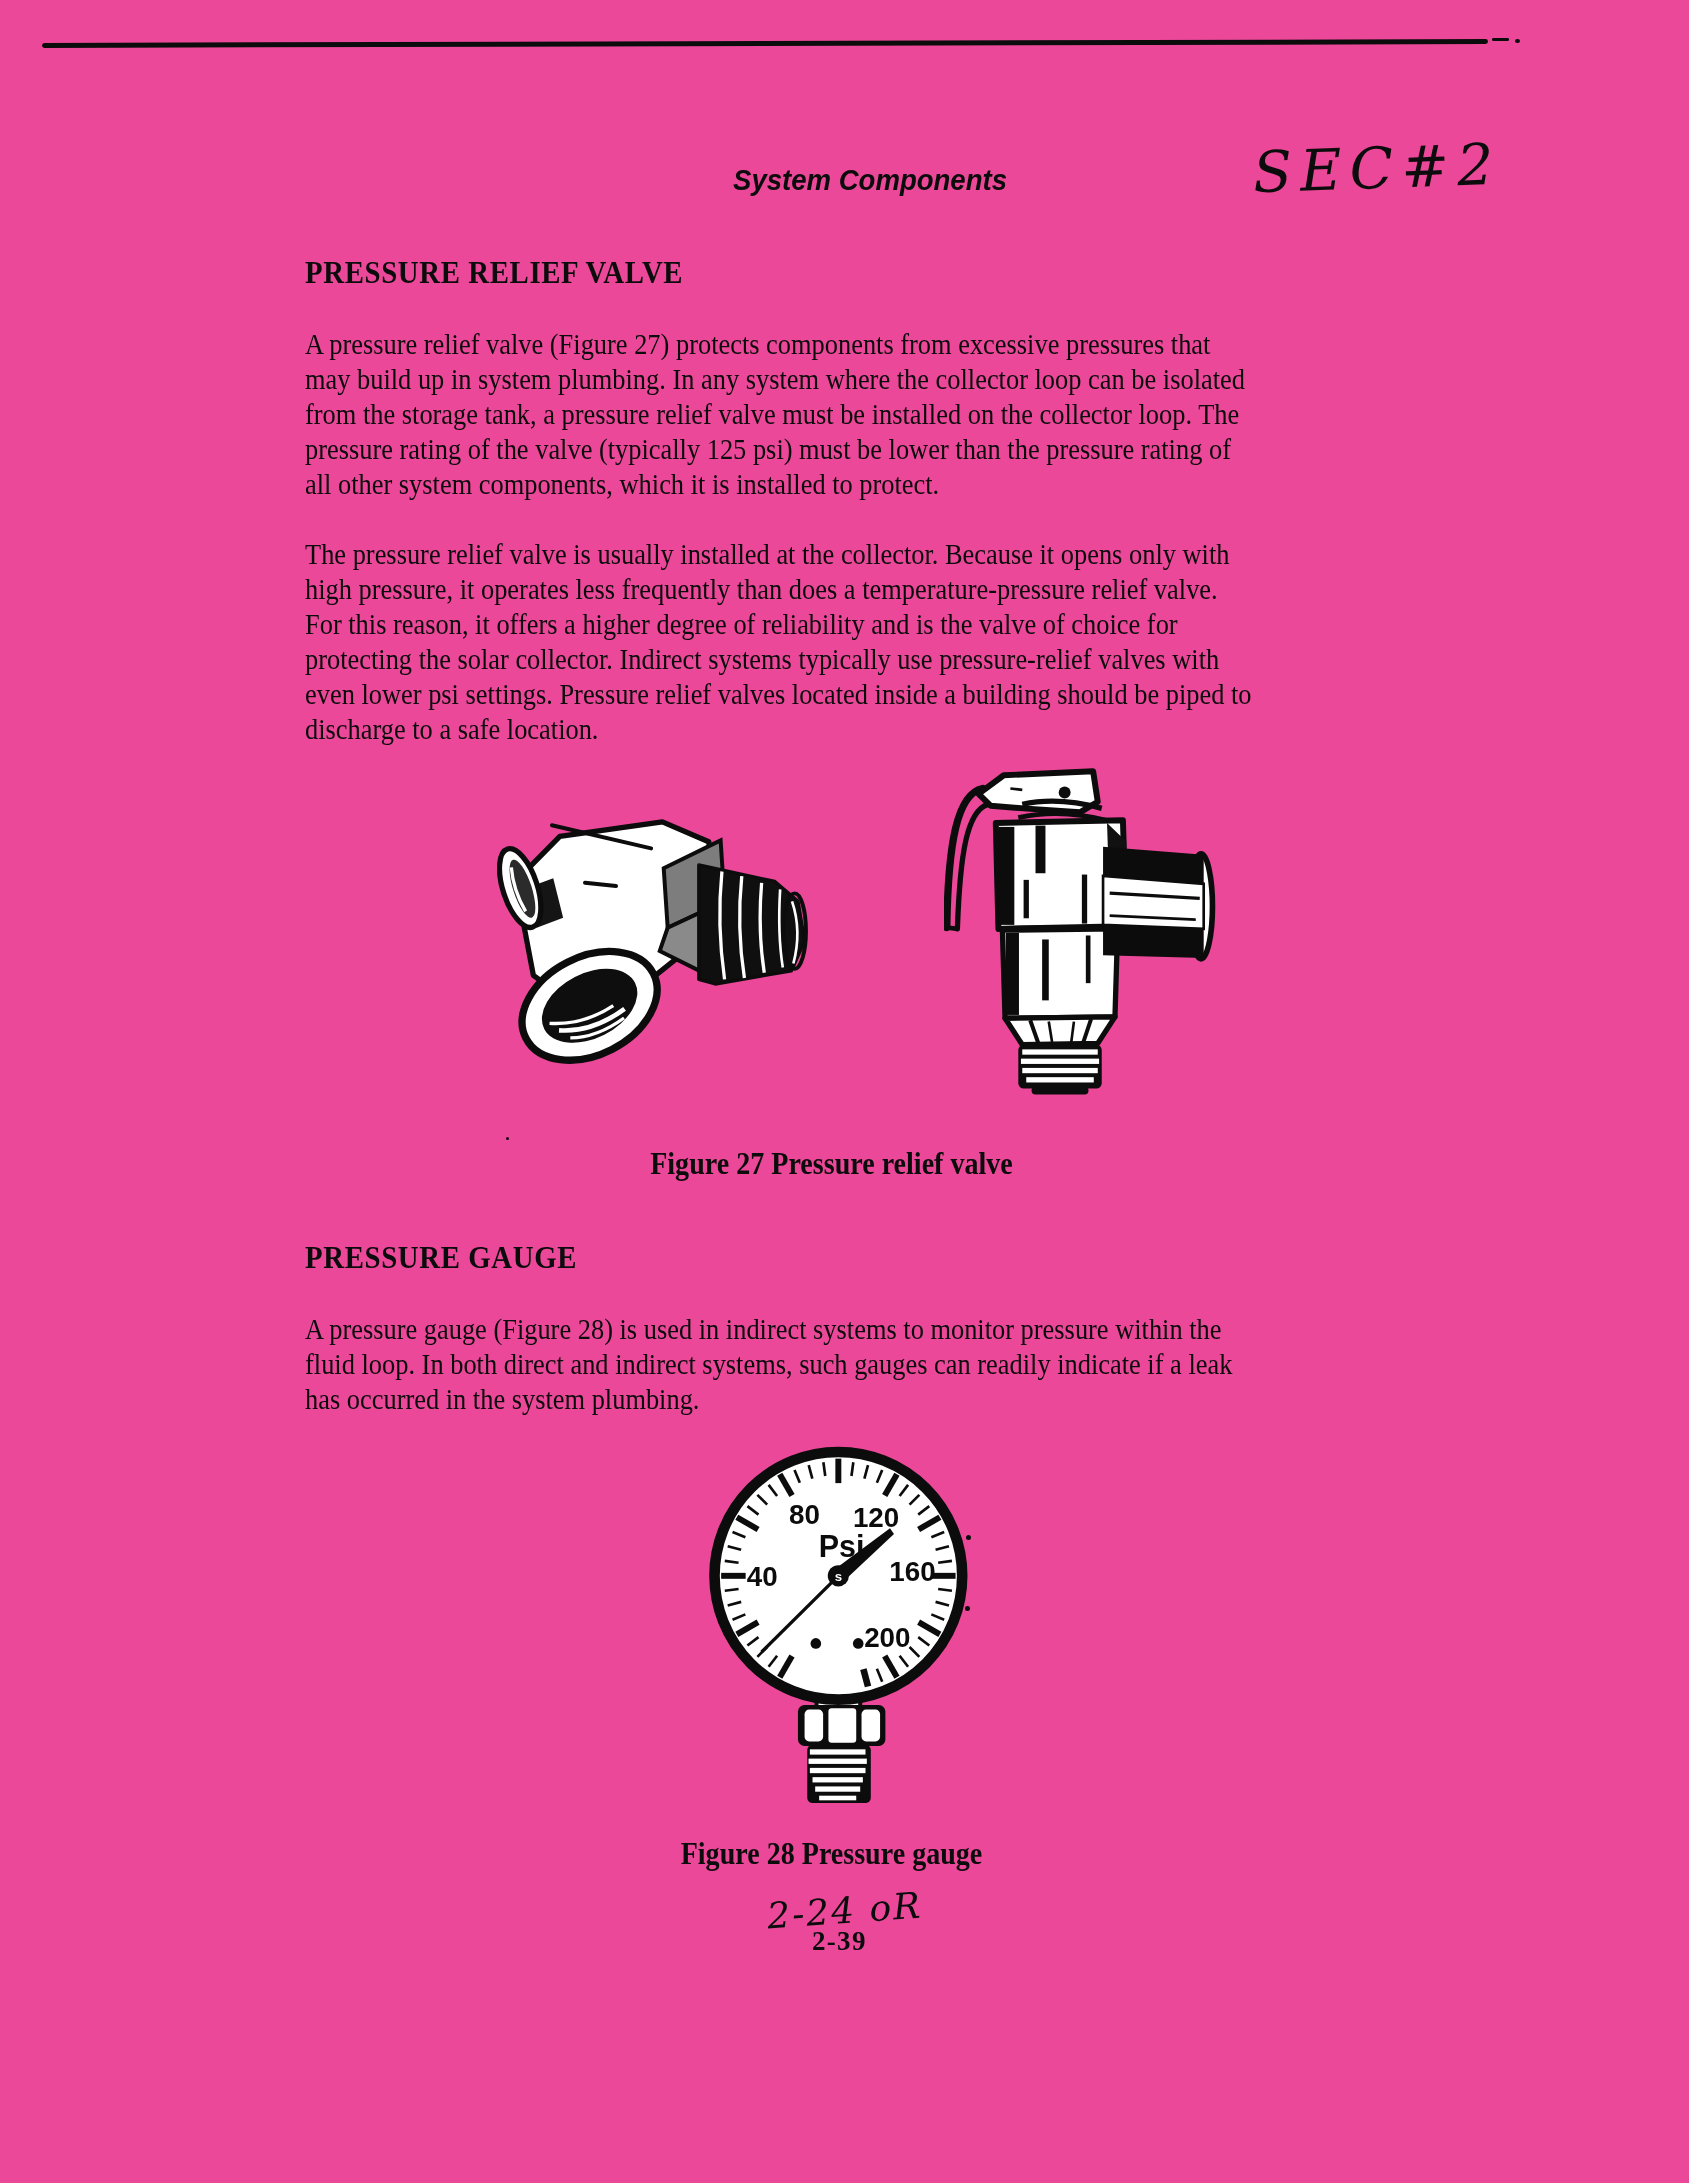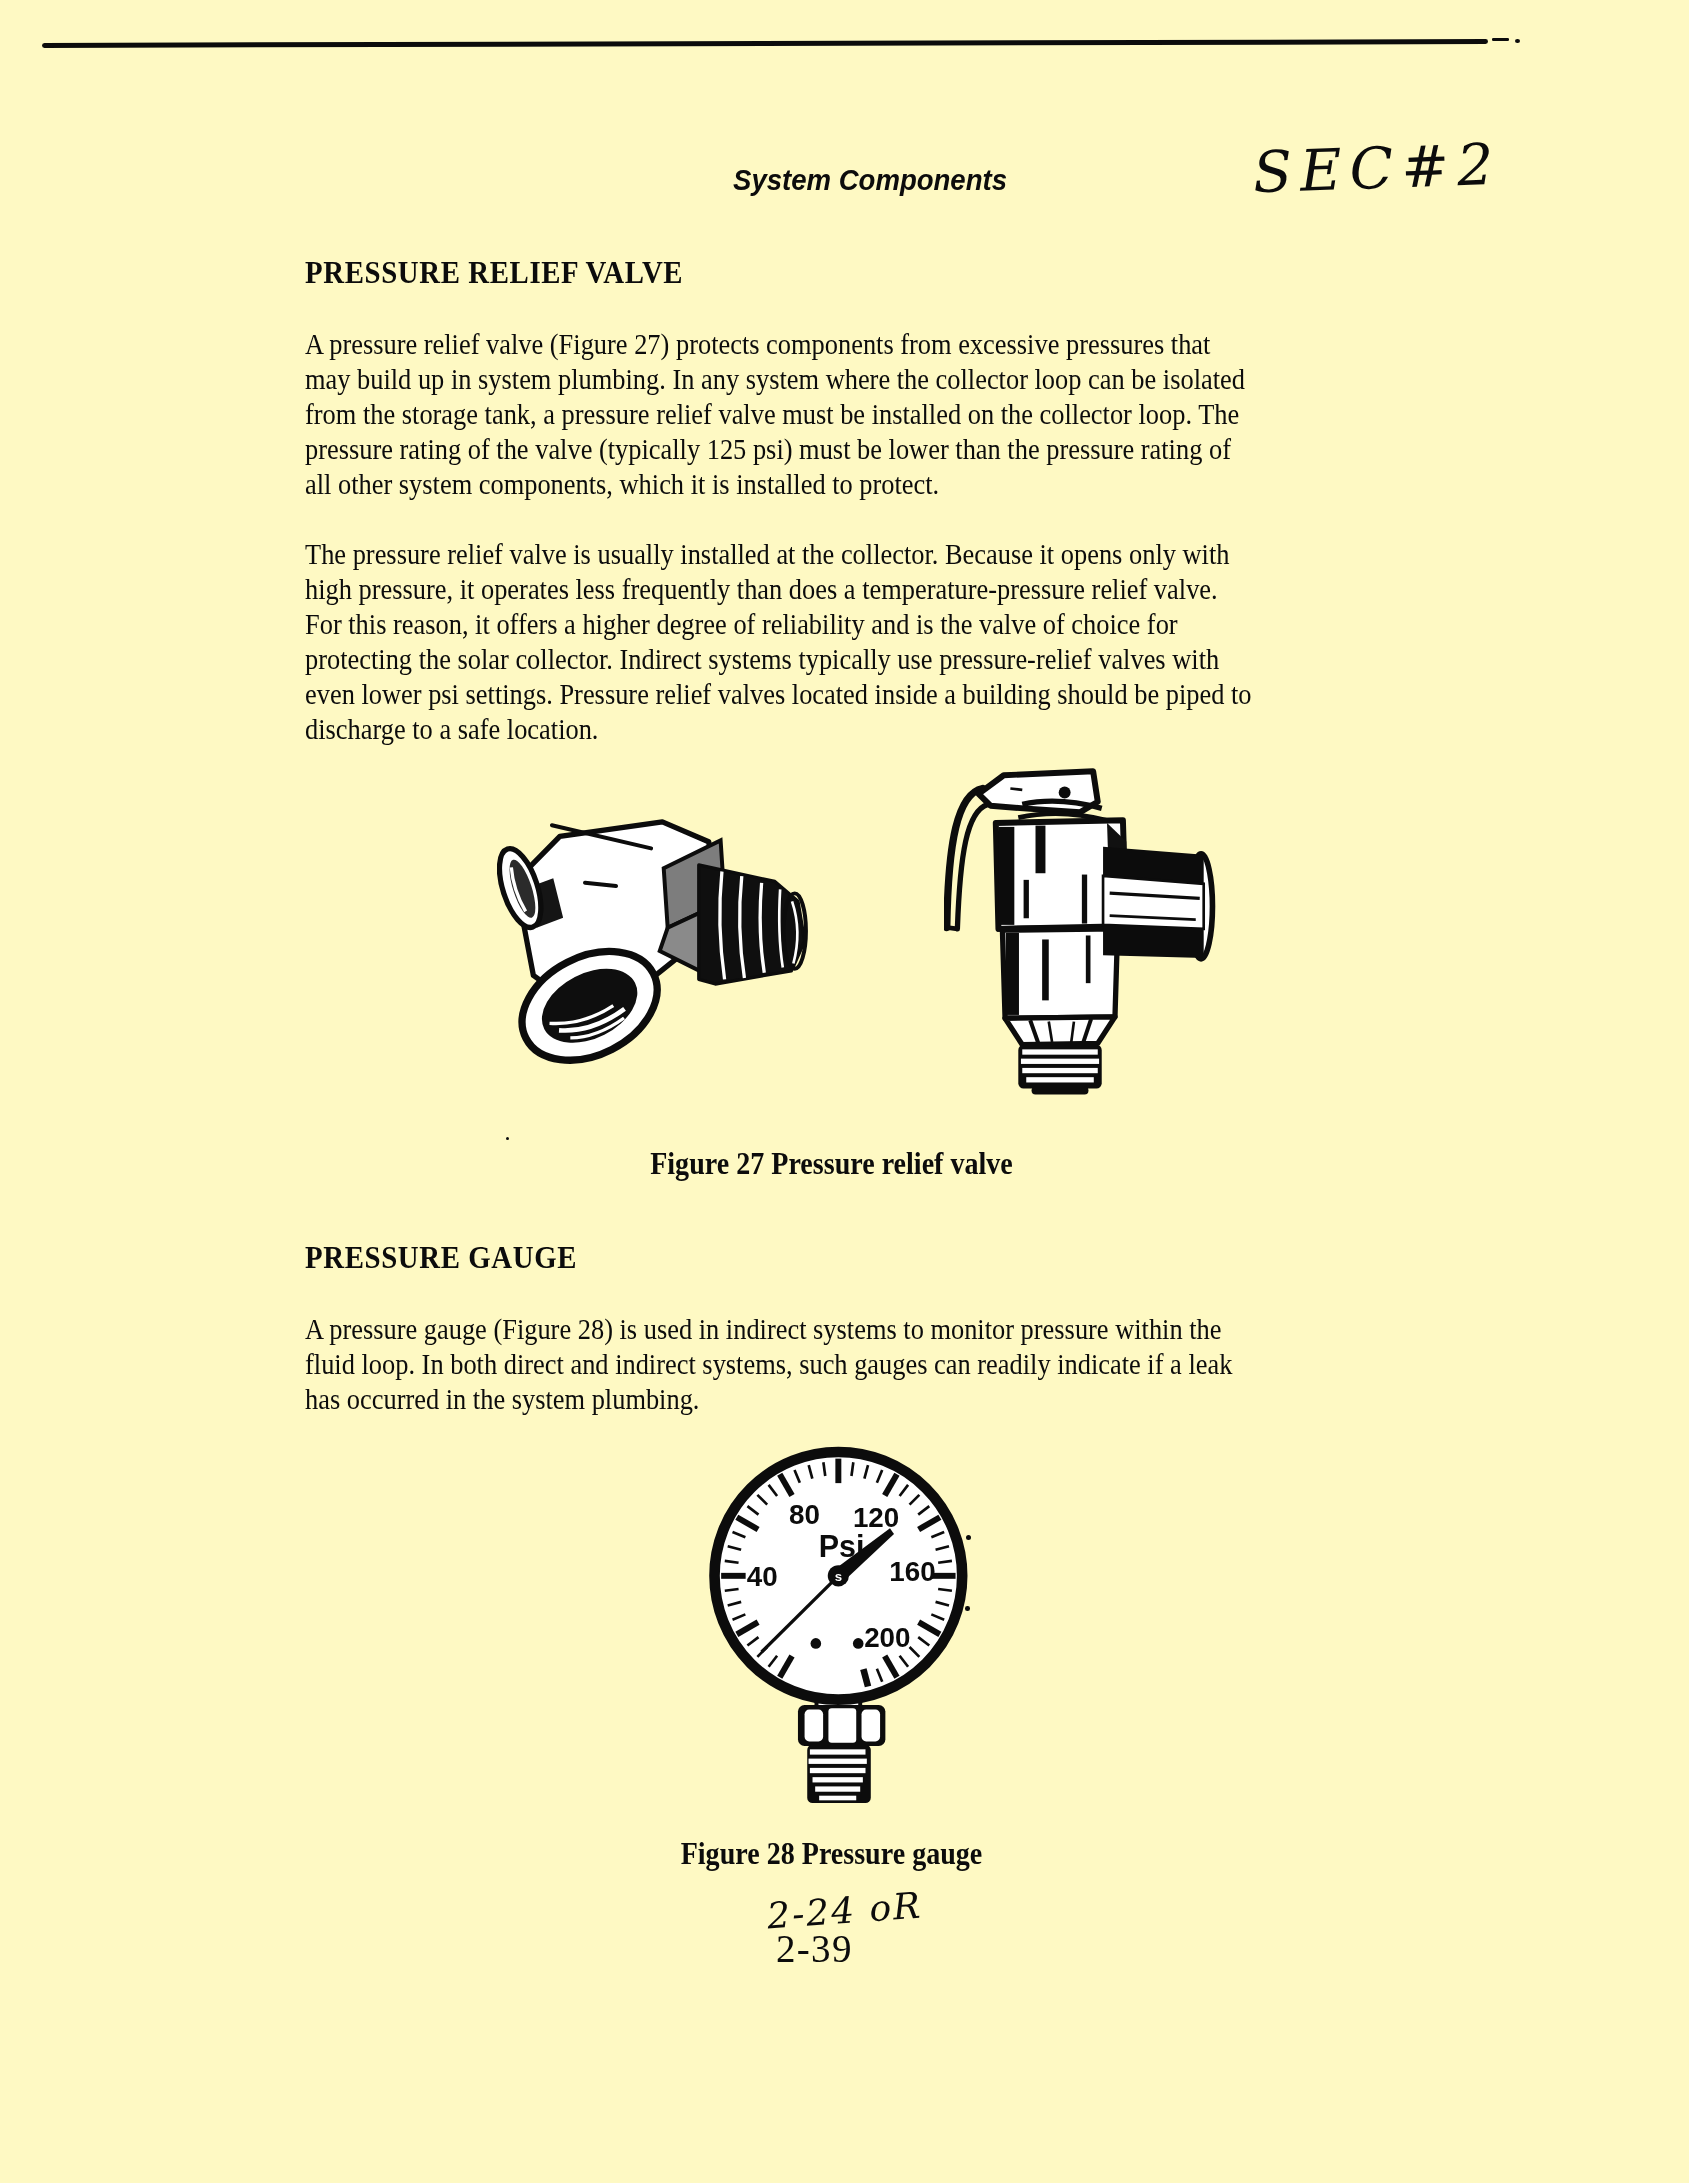--- a/index.html
+++ b/index.html
@@ -1,17 +1,17 @@
 <!DOCTYPE html>
 <html style="font-size:10.6px"><head>
 <meta charset="utf-8">
 <style>
   html,body { margin:0; padding:0; background:#9a9a9a; }
   .page {
-    position:relative; width:1689px; height:2183px; background:#fef9c3;
+    position:relative; width:1689px; height:2183px; background:#ec4899;
     overflow:hidden; font-family:"Liberation Serif", serif; color:#0c0c0c;
     margin:0 auto;
   }
   .scan-rule { position:absolute; left:42px; top:41px; width:1446px; height:4.6px;
     background:#0c0c0c; border-radius:2.6px; transform:rotate(-0.15deg); }
   .scan-rule-dash { position:absolute; left:1492px; top:38px; width:17px; height:3.3px;
     background:#0c0c0c; border-radius:1.3px; }
   .scan-rule-dot { position:absolute; left:1515px; top:39px; width:4.6px; height:4px;
     background:#0c0c0c; border-radius:50%; }
   .running-head { position:absolute; left:733px; top:164px;
@@ -23,22 +23,22 @@
   .heading { position:absolute; left:305px; font-weight:bold; font-size:32px;
     letter-spacing:0.7px; transform:scaleX(0.9); transform-origin:0 0; white-space:nowrap; }
   .para { position:absolute; left:305px; font-size:30px; line-height:35px;
     transform:scaleX(0.88); transform-origin:0 0; }
   .line { white-space:nowrap; }
   .caption { position:absolute; left:305px; width:1053px; text-align:center;
     font-weight:bold; font-size:30.5px; transform:scaleX(0.92); white-space:nowrap; }
   .hand-note { position:absolute; left:767px; top:1890px;
     font-family:"DejaVu Serif", serif; font-style:italic; font-size:36px;
     letter-spacing:2px; transform:rotate(-4deg); white-space:nowrap; }
-  .page-number { position:absolute; left:776px; top:1926px; font-weight:normal;
-    font-size:39px; letter-spacing:1.3px; }
+  .page-number { position:absolute; left:812px; top:1926px; font-weight:bold;
+    font-size:27px; letter-spacing:1.3px; }
   .fig { position:absolute; }
   .speck { position:absolute; background:#0c0c0c; border-radius:50%; }
 </style>
 </head>
 <body>
 
 <div class="page">
 
   <div class="scan-rule"></div>
   <div class="scan-rule-dash"></div>

